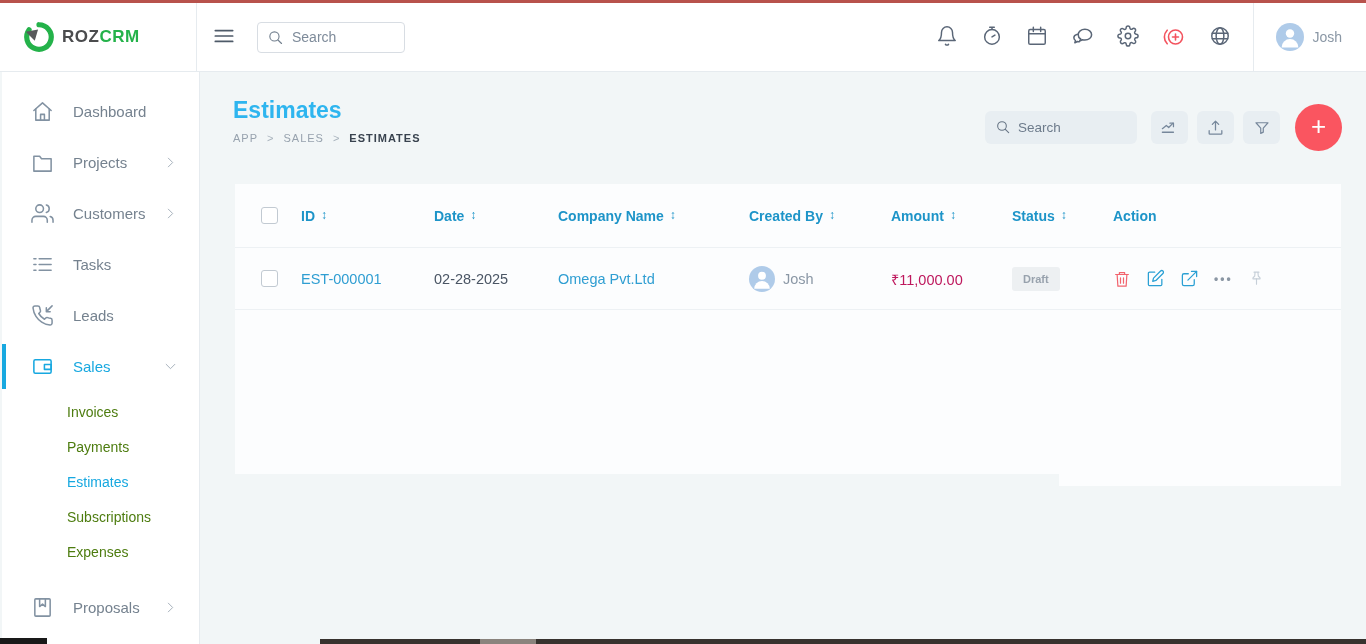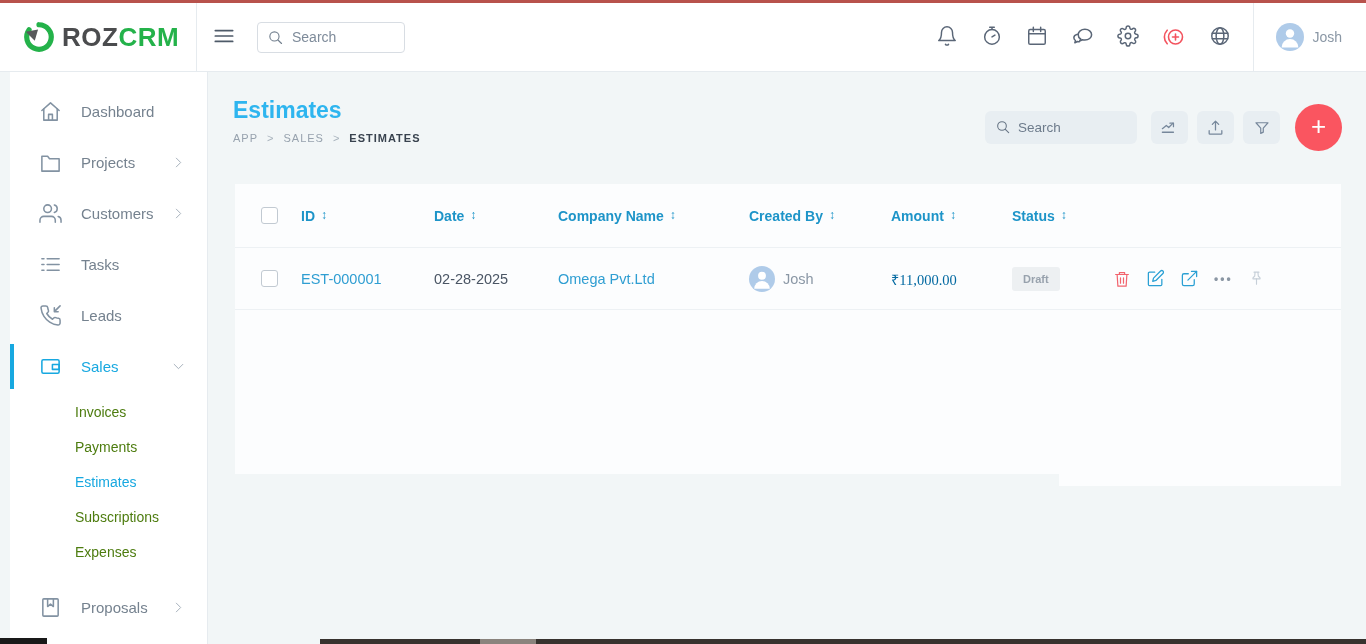--- a/index.html
+++ b/index.html
@@ -9,41 +9,41 @@
   .icon { fill:none; stroke:currentColor; stroke-width:1.6; stroke-linecap:round; stroke-linejoin:round; }
 
   
   .top-accent { position:absolute; top:0; left:0; width:1366px; height:3px; background:#b8524c; z-index:30; }
 
   
   .topbar { position:absolute; top:3px; left:0; width:1366px; height:69px; background:#fff;
             border-bottom:1px solid #e6ebef; display:flex; align-items:center; z-index:20; }
   .logo-box { width:197px; height:69px; display:flex; align-items:center; padding-left:22px;
               border-right:1px solid #e6ebef; cursor:pointer; }
-  .logo-text { font-size:26px; font-weight:800; letter-spacing:.5px; margin-left:6px; }
+  .logo-text { font-size:17px; font-weight:800; letter-spacing:.5px; margin-left:6px; }
   .lt1 { color:#4b4c4e; } .lt2 { color:#24b24a; }
   .hamburger { background:none; border:none; color:#4e5a68; margin-left:14px; cursor:pointer; height:30px; }
   .hd-search { position:relative; margin-left:20px; }
   .hd-search svg { position:absolute; left:10px; top:7px; color:#73808f; }
   .hd-search input { width:148px; height:31px; border:1px solid #d8dde3; border-radius:4px;
                      padding:0 10px 0 34px; font-size:14px; color:#4e5a68; outline:none; background:#fff;
                      font-family:"Liberation Sans", sans-serif; }
   .hd-search input::placeholder { color:#7e8b9a; }
   .hd-icons { display:flex; align-items:center; gap:23px; margin-left:auto; margin-right:22px; }
   .hd-icons .hbtn { background:none; border:none; color:#5a6677; cursor:pointer; height:24px; }
   .hbtn.rec { color:#f3535e; }
   .hd-divider { width:1px; height:69px; background:#e6ebef; }
   .user { display:flex; align-items:center; gap:8px; padding:0 24px 0 22px; cursor:pointer; }
   .avatar { width:28px; height:28px; border-radius:50%; background:#afcbe9; display:inline-flex;
             align-items:center; justify-content:center; overflow:hidden; flex:none; }
   .avatar.sm { width:26px; height:26px; }
   .user-name { font-size:14px; color:#8a97a5; }
 
   
-  .sidebar { position:absolute; top:72px; left:10px; bottom:0; width:198px; background:#fff;
+  .sidebar { position:absolute; top:72px; left:2px; bottom:0; width:198px; background:#fff;
              border-right:1px solid #e6ebef; padding-top:14px; z-index:10; }
   .nav-item { position:relative; height:51px; display:flex; align-items:center; padding-left:29px;
               color:#75828f; cursor:pointer; }
   .nav-item .nico { width:23px; height:23px; margin-right:19px; color:#8292a2; display:inline-flex; }
   .nav-item .nlabel { font-size:15px; }
   .nav-item .chev { position:absolute; right:22px; color:#9aa6b2; display:inline-flex; }
   .nav-item.active { color:#17a8e0; }
   .nav-item.active .nico { color:#17a8e0; }
   .active-bar { position:absolute; left:0; top:3px; width:4px; height:45px; background:#17a8e0; }
   .subnav { padding:2px 0 0 0; }
@@ -81,21 +81,21 @@
            align-items:center; padding-left:26px; }
   .t-head { height:64px; border-bottom:1px solid #edf1f4; }
   .th { font-size:14px; font-weight:600; color:#1d94c8; display:flex; align-items:flex-start; gap:6px; cursor:pointer; }
   .sort { font-size:12px; font-weight:400; }
   .t-row { height:62px; border-bottom:1px solid #edf1f4; }
   .td { font-size:14.5px; color:#4a5564; display:flex; align-items:center; }
   .cb { appearance:none; -webkit-appearance:none; width:17px; height:17px; border:1px solid #c2cad2;
         border-radius:3px; background:#fff; cursor:pointer; }
   a.cell-link { color:#2f9ed2; text-decoration:none; cursor:pointer; }
   .created { gap:8px; color:#8a97a5; }
-  .amount { color:#0369a1;font-family:Liberation Serif, serif; }
+  .amount { color:#be185d; }
   .badge { background:#edf0f2; color:#98a2ad; font-size:11px; font-weight:700; padding:6px 11px;
            border-radius:3px; }
   .actions { gap:15px; }
   .act { background:none; border:none; cursor:pointer; display:inline-flex; align-items:center; padding:0; }
   .act.del { color:#f2646e; }
   .act.edit, .act.open { color:#2aa0d4; }
   .act.more { color:#8b97a4; font-size:12px; letter-spacing:2px; font-weight:700; }
   .act.pin { color:#c6cfd8; }
 
   .white-strip { position:absolute; left:861px; top:402px; width:282px; height:12px; background:#fcfdfe; }
@@ -345,20 +345,23 @@
           <span>Created By</span>
           <span class="sort">↕</span>
         </div>
       <div class="th">
           <span>Amount</span>
           <span class="sort">↕</span>
         </div>
       <div class="th">
           <span>Status</span>
           <span class="sort">↕</span>
+        </div>
+      <div class="th">
+          <span>Action</span>
         </div>
     </div>
 
     <div class="tgrid t-row">
       <div class="td">
           <input type="checkbox" class="cb" style="">
         </div>
       <div class="td">
           <a class="cell-link">EST-000001</a>
         </div>

